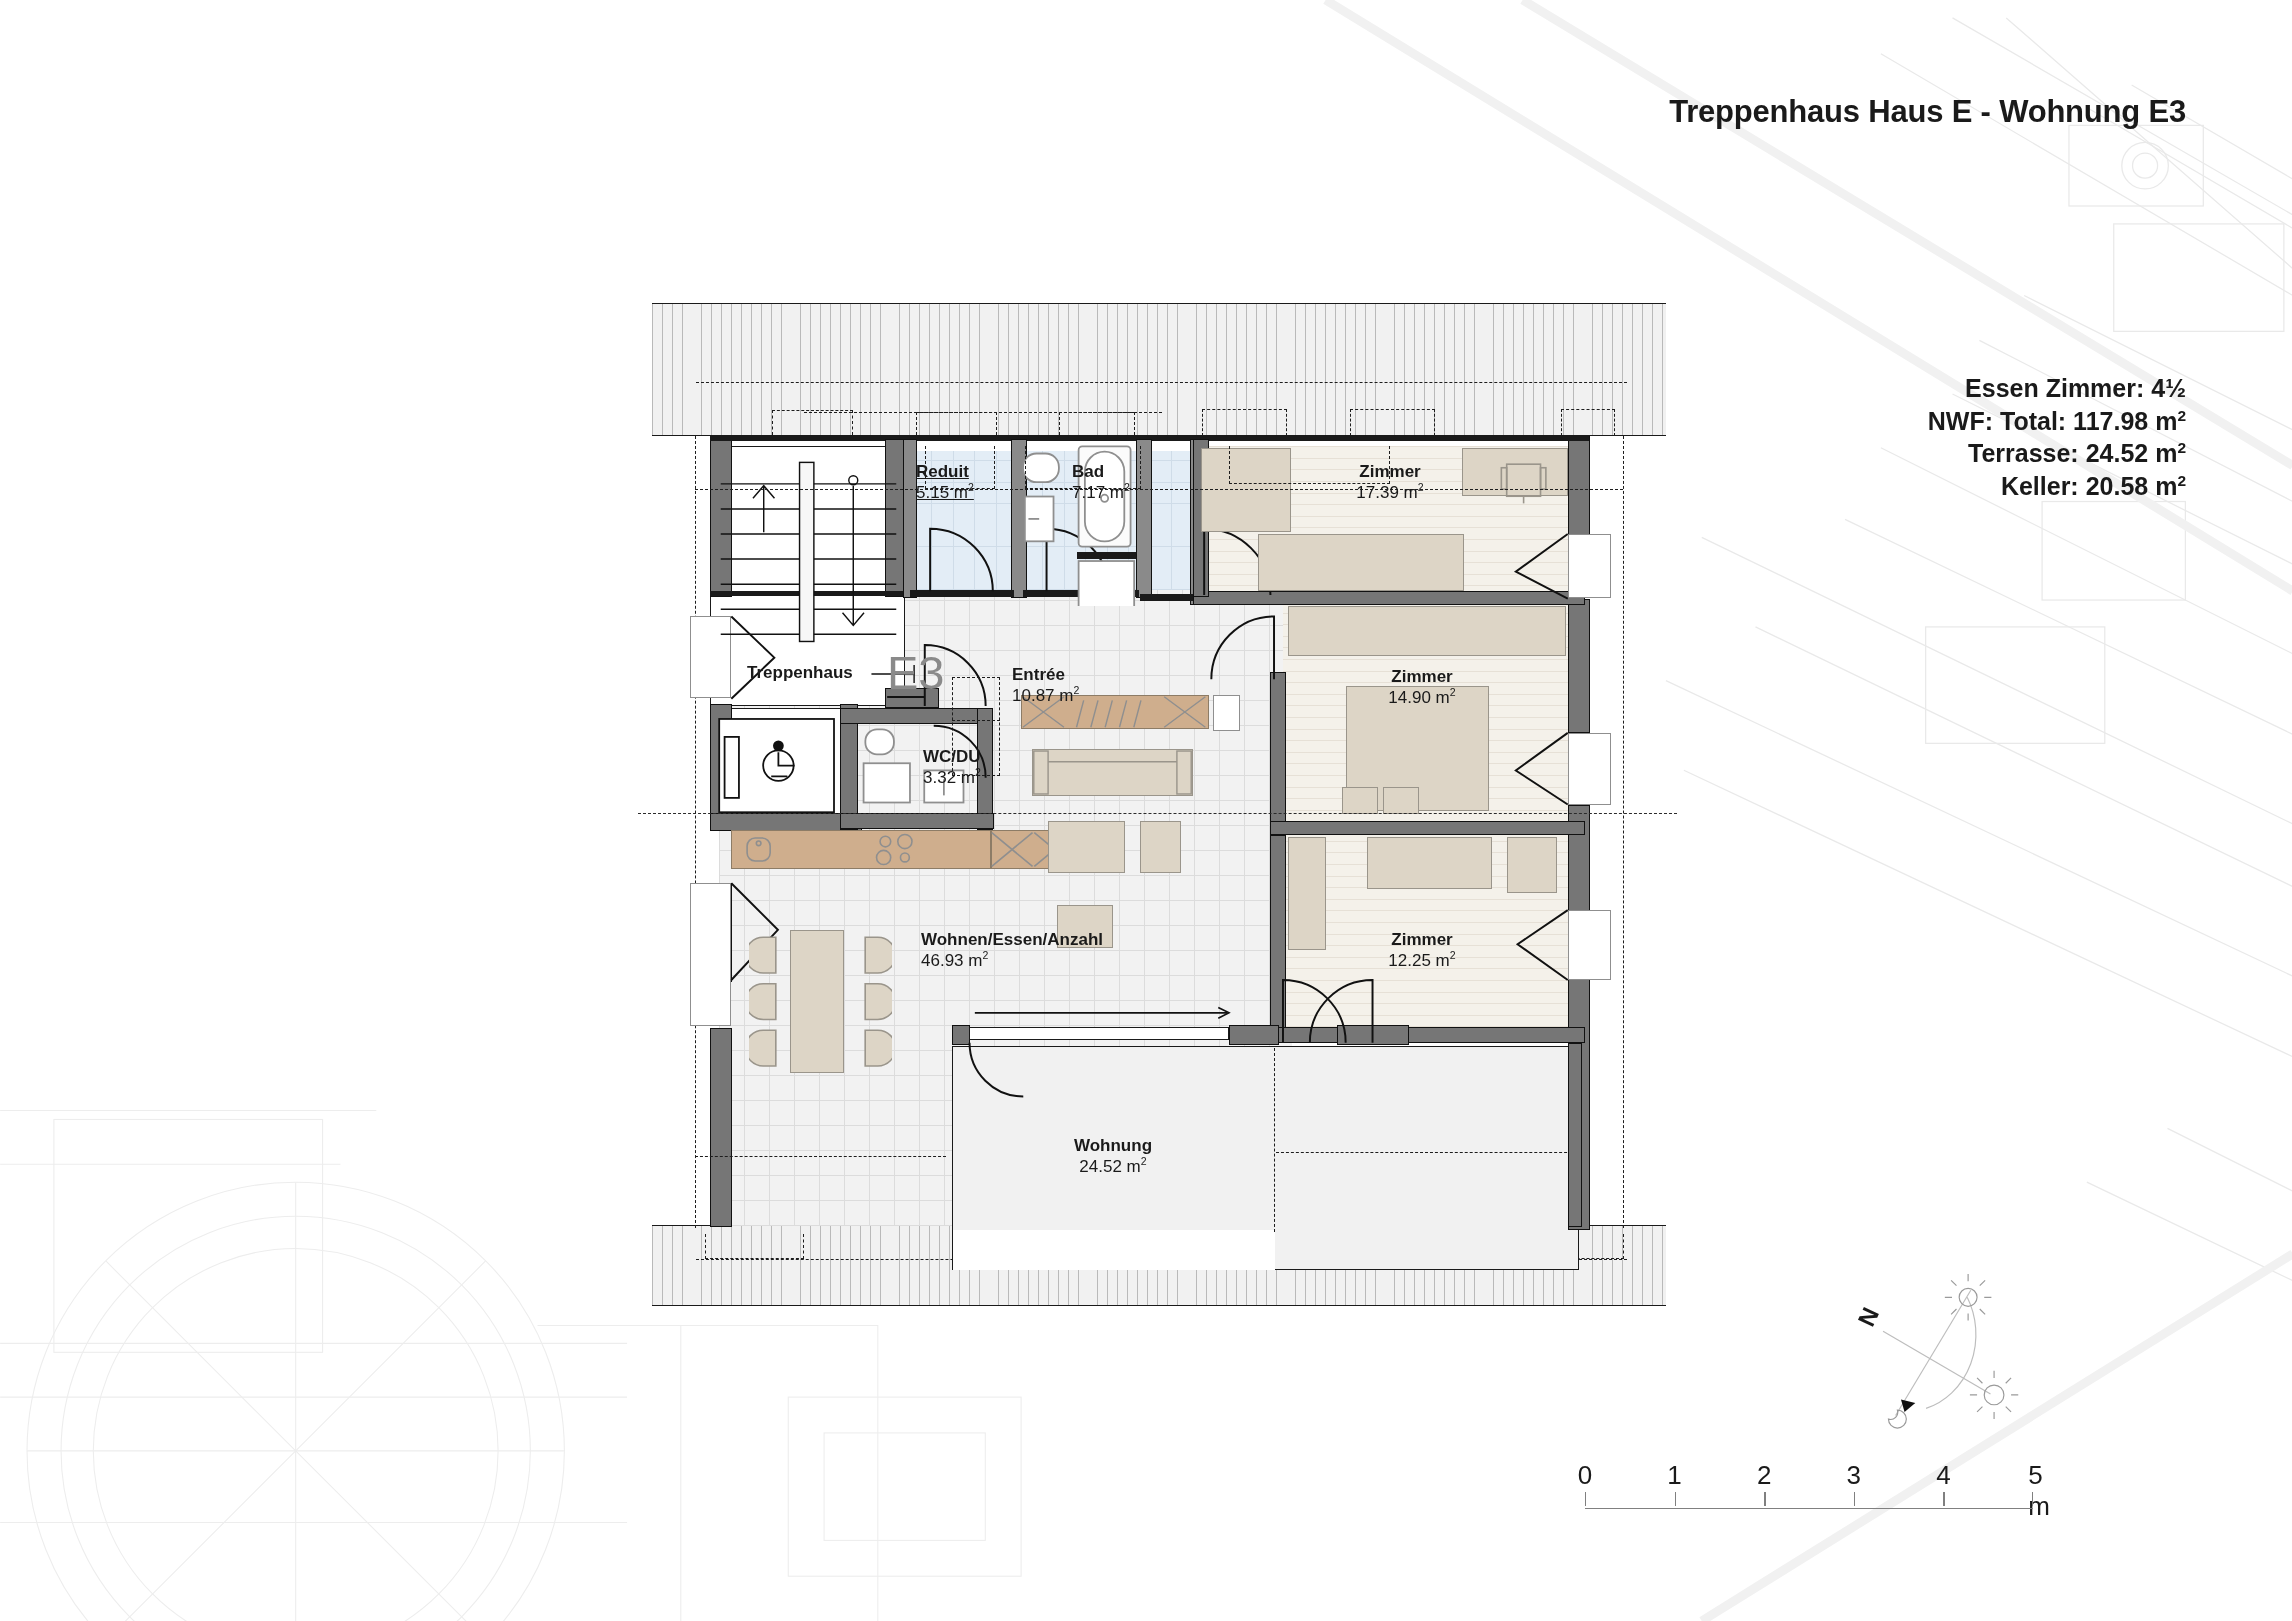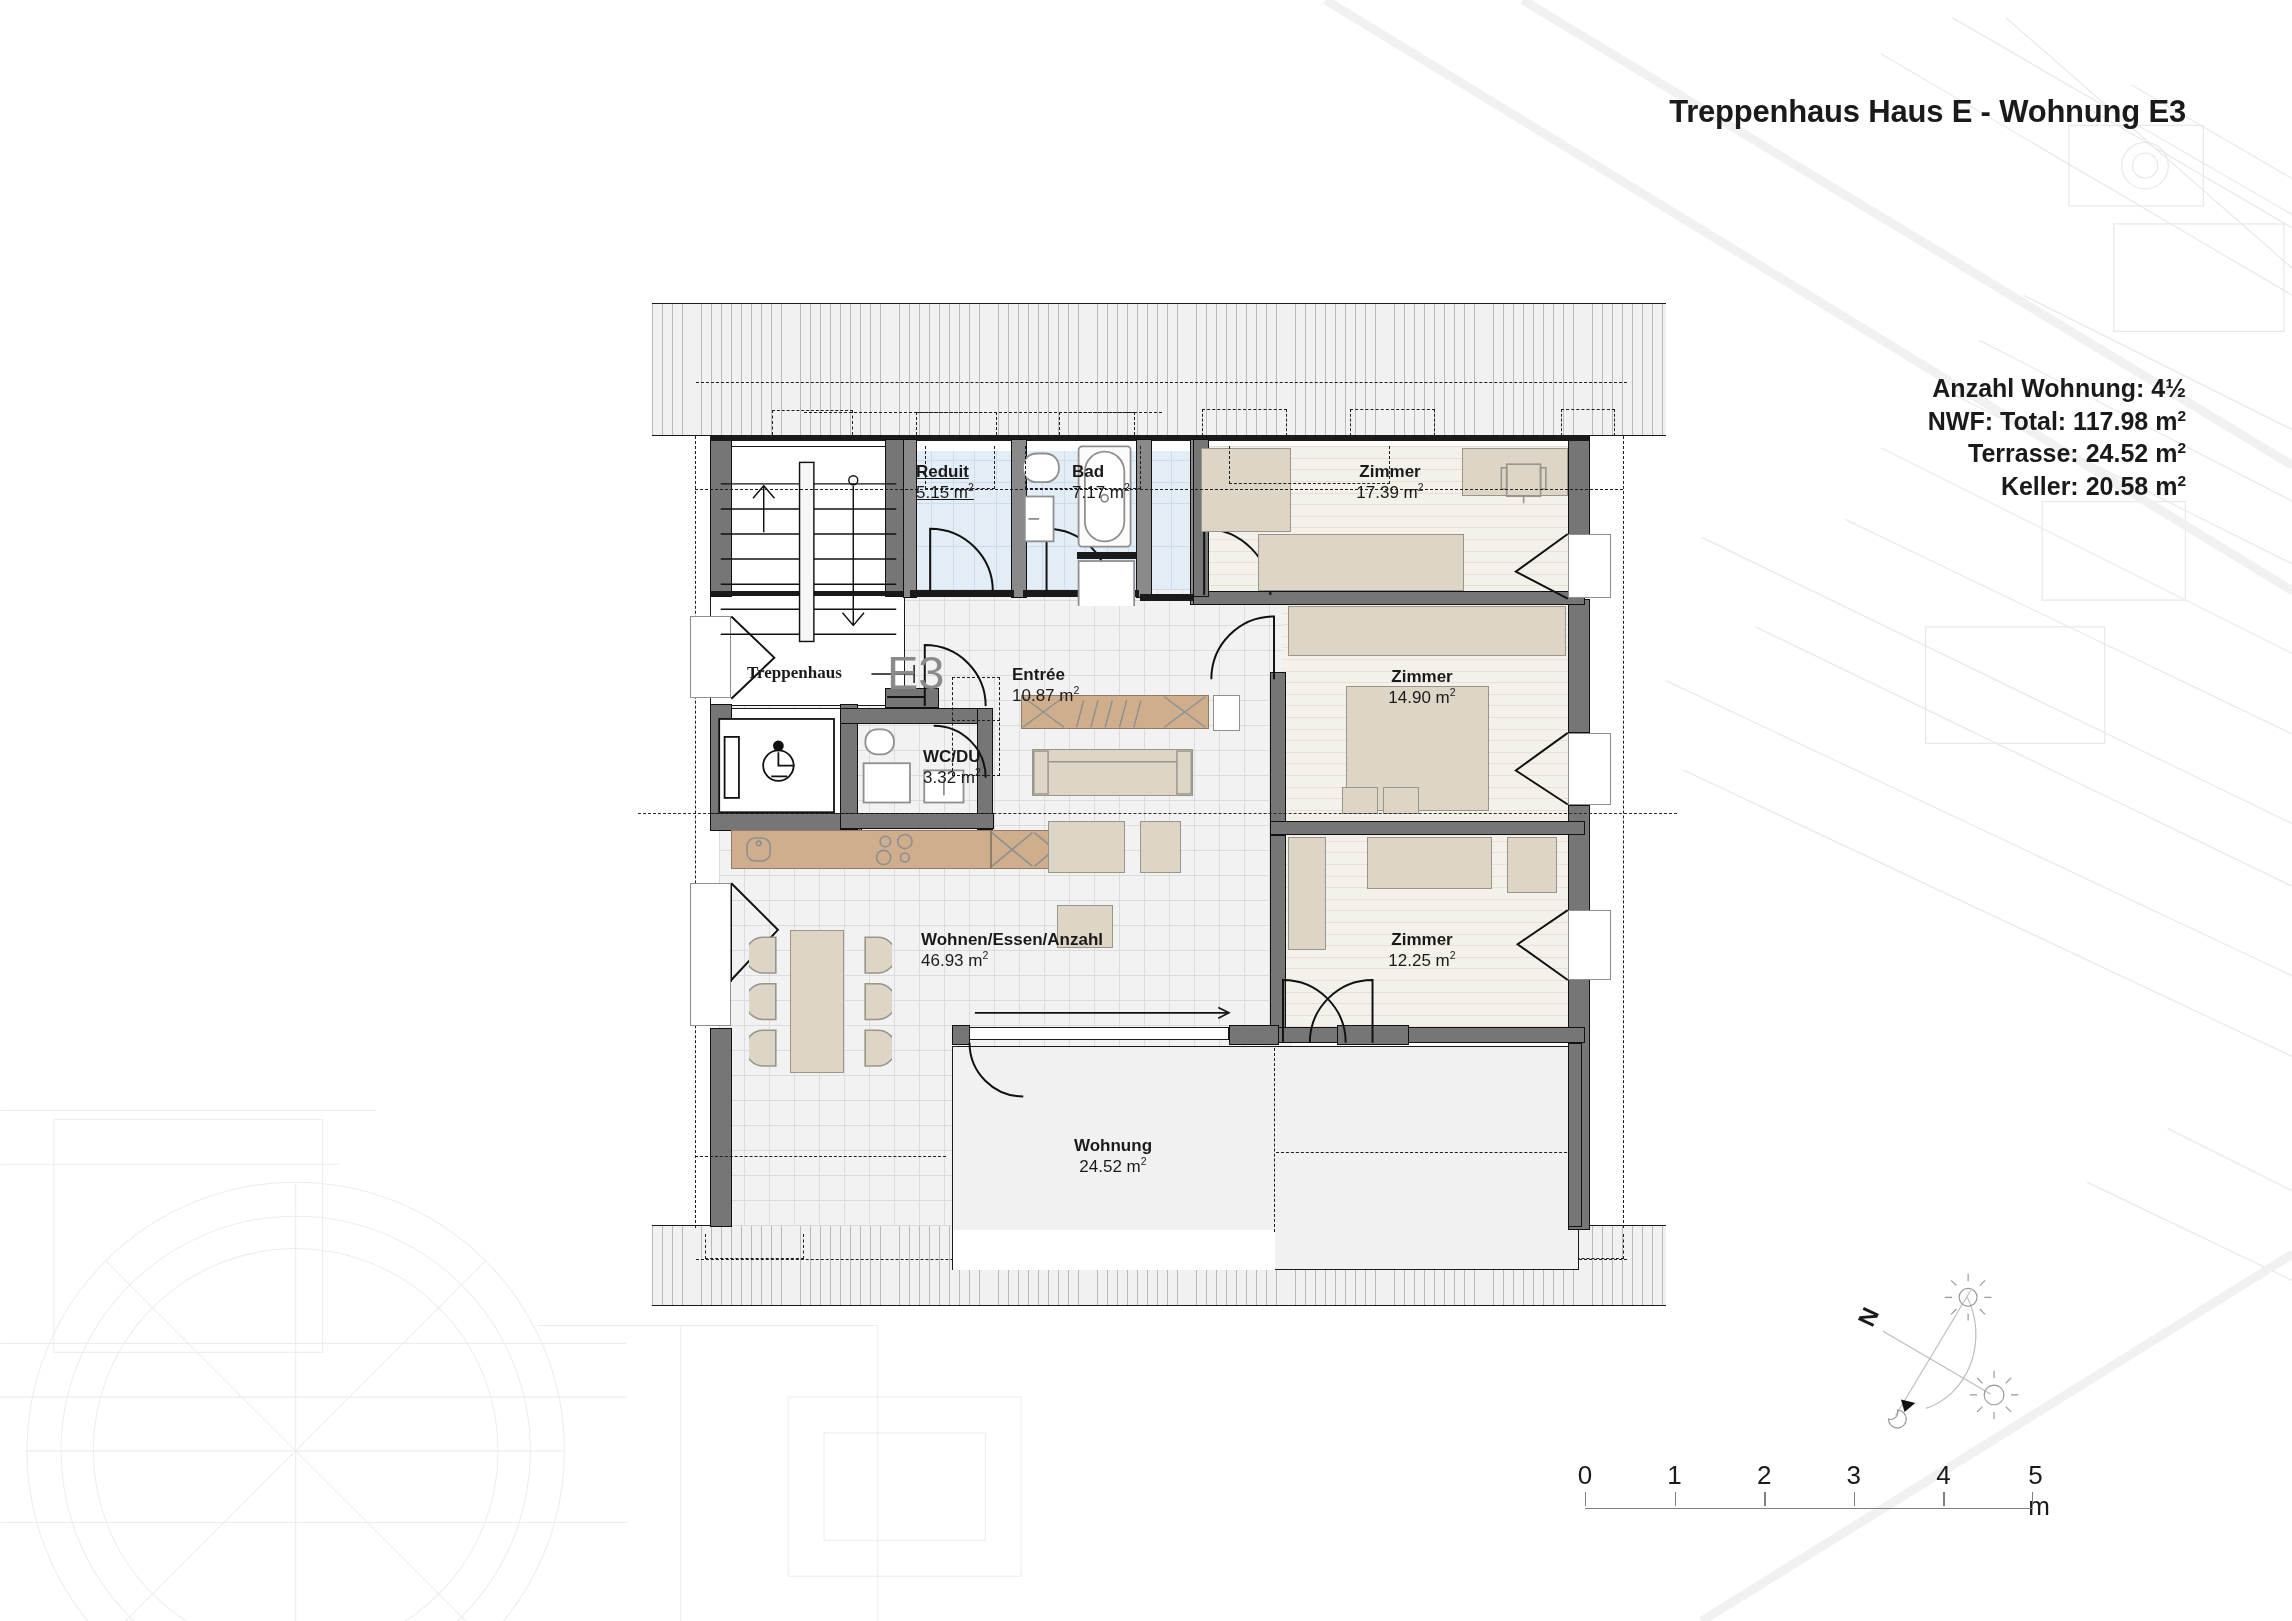--- a/index.html
+++ b/index.html
@@ -110,21 +110,21 @@
     <g stroke="#f1f1f1" fill="none" stroke-width="10">
       <path d="M1700 0 L2560 520 M1480 0 L2560 660"></path>
       <path d="M1900 1810 L2560 1400"></path>
     </g>
   </svg>
 </div>
 
 <div id="title">Treppenhaus Haus E - Wohnung E3</div>
 
 <div id="infoblock">
-  <div>Anzahl Wohnung: 4½</div>
+  <div>Essen Zimmer: 4½</div>
   <div>NWF: Total: 117.98 m<sup>2</sup></div>
   <div>Terrasse: 24.52 m<sup>2</sup></div>
   <div>Keller: 20.58 m<sup>2</sup></div>
 </div>
 
 <div id="plan">
 
   <div class="abs f-roof" style="left:-4.5px;top:0;width:1014px;height:133px;border-top:1.8px solid #1a1a1a;border-bottom:1.8px solid #1a1a1a;"></div>
   <div class="abs f-roof" style="left:-4.5px;top:922px;width:1014px;height:81px;border-top:1.8px solid #1a1a1a;border-bottom:1.8px solid #1a1a1a;"></div>
 
@@ -397,21 +397,21 @@
   </div>
   <div class="lbl" style="left:265px;top:627px;">
     <b>Wohnen/Essen/Anzahl</b>
     <span class="ar">46.93 m<sup>2</sup></span>
   </div>
   <div class="lbl ctr" style="left:457px;top:833px;">
     <b>Wohnung</b>
     <span class="ar">24.52 m<sup>2</sup></span>
   </div>
 
-  <div class="thlbl" style="left:91px;top:360px;font-family:Liberation Serif, serif;">Treppenhaus</div>
+  <div class="thlbl" style="left:91px;top:360px;">Treppenhaus</div>
   <svg class="abs" style="left:215px;top:355px;width:72px;height:32px;" viewBox="0 0 80 36">
     <g stroke="#111" stroke-width="1.6" fill="none">
         <line x1="0" y1="18" x2="48" y2="18"></line>
         <line x1="48" y1="8" x2="48" y2="28"></line>
       </g>
   </svg>
   <div id="e3tag" style="left:231px;top:342px;">E3</div>
 </div>
 
 <div id="scale">

